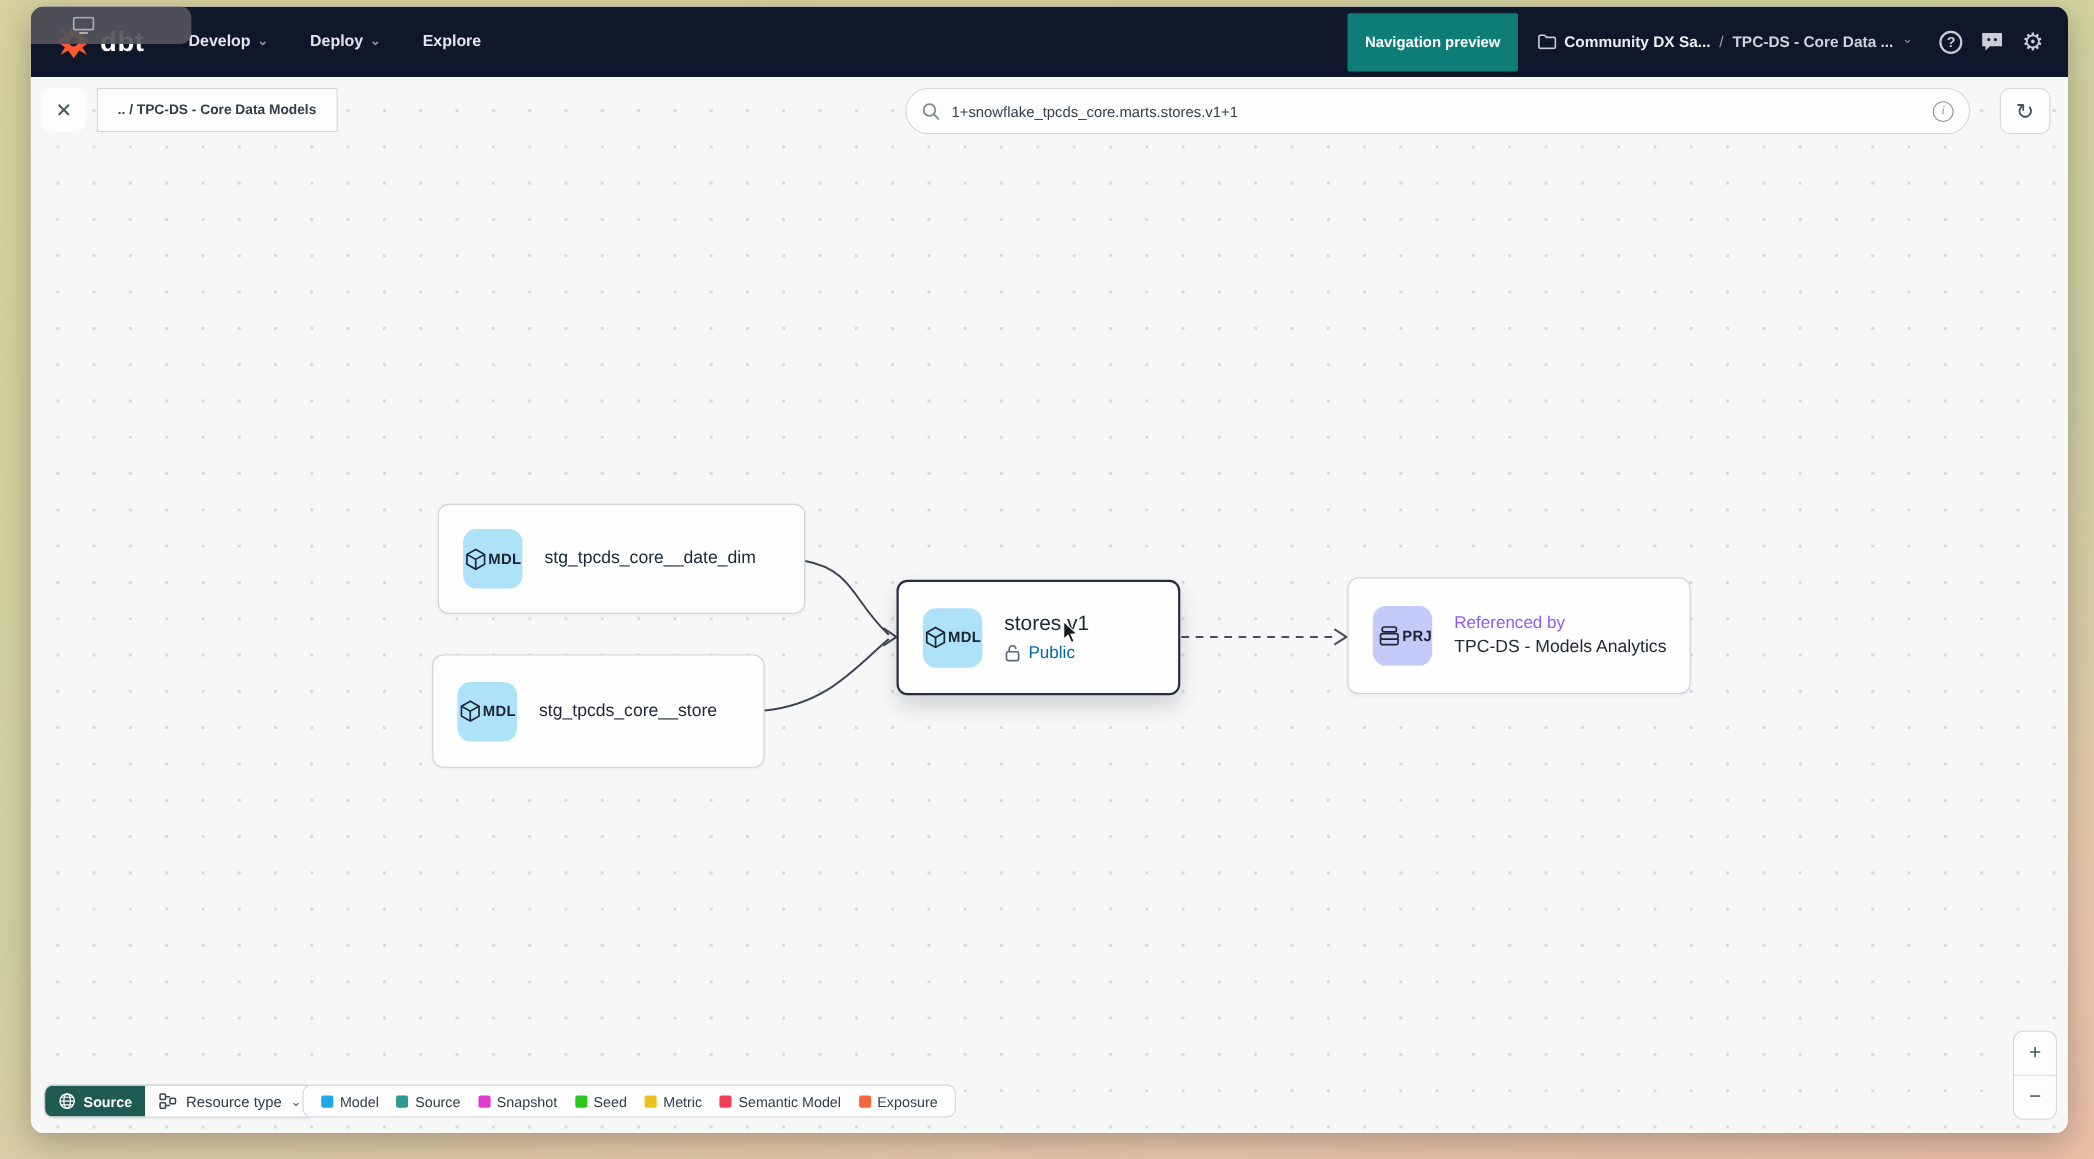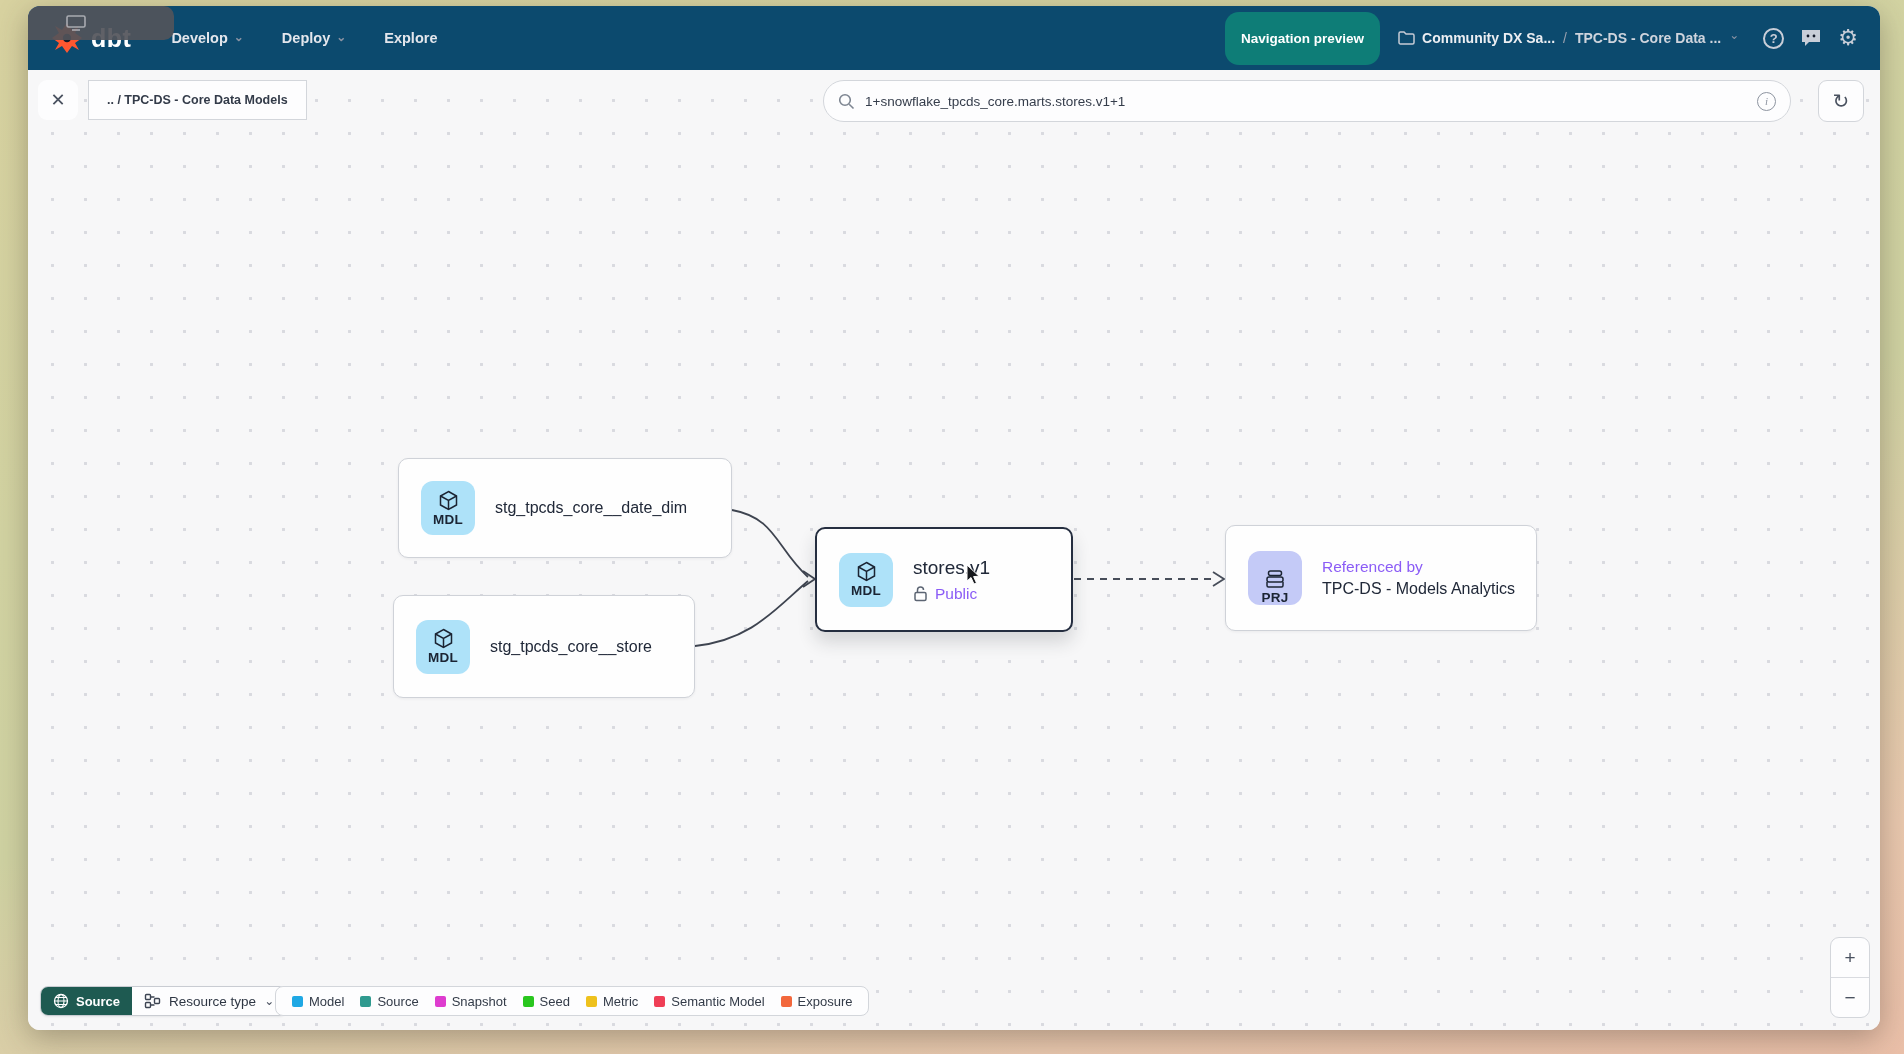--- a/index.html
+++ b/index.html
@@ -10,32 +10,32 @@
     position:relative;
   }
   .window {
     position:absolute; left:28px; top:6px; width:1852px; height:1024px;
     background:#f7f7f8; border-radius:12px; overflow:hidden;
     box-shadow:0 8px 30px rgba(60,50,40,.35);
   }
   
   .navbar {
     position:absolute; left:0; top:0; right:0; height:64px;
-    background:#0c4a6e; display:flex; align-items:center; padding:0 22px;
+    background:#0f172a; display:flex; align-items:center; padding:0 22px;
   }
   .brand { display:flex; align-items:center; gap:7px; margin-right:40px; }
   .brand-logo { width:34px; height:34px; }
   .brand-name { color:#fff; font-size:25px; font-weight:bold; letter-spacing:.5px; }
   .nav-menu { display:flex; align-items:center; gap:38px; }
   .nav-item { color:#e3e6ec; font-size:14.5px; font-weight:bold; display:flex; align-items:center; gap:6px; cursor:pointer; }
   .nav-chev { color:#8b93a3; font-size:12px; line-height:1; transform:translateY(-1px); }
   .nav-right { margin-left:auto; display:flex; align-items:center; gap:18px; }
   .preview-badge {
     background:#0e7d77; color:#fff; font-size:13.5px; font-weight:bold;
-    padding:19px 16px; border-radius:14px;
+    padding:19px 16px; border-radius:2px;
   }
   .breadcrumb { display:flex; align-items:flex-start; gap:8px; color:#c7ccd6; font-size:14px; }
   .crumb-account { color:#eceef2; font-weight:bold; display:flex; align-items:center; gap:7px; }
   .crumb-sep { color:#9aa1af; }
   .crumb-project { color:#cfd4dd; font-weight:bold; }
   .nav-icons { display:flex; align-items:center; gap:16px; margin-left:6px; }
   .nav-ico { color:#c9ced8; font-size:19px; display:flex; align-items:center; cursor:pointer; }
   .help-circle {
     width:21px; height:21px; border:2px solid #c9ced8; border-radius:50%;
     display:flex; align-items:center; justify-content:center;
@@ -85,27 +85,27 @@
   
   .edges { position:absolute; left:0; top:0; width:100%; height:100%; pointer-events:none; }
   .node {
     position:absolute; background:#fefefe; border:1px solid #cfd2d8; border-radius:10px;
     display:flex; align-items:center; padding:0 22px; gap:20px; cursor:pointer;
     box-shadow:0 1px 3px rgba(30,35,45,.06);
   }
   .node.selected { border:2px solid #252e40; box-shadow:0 10px 18px rgba(30,35,45,.16); }
   .res-badge {
     width:54px; height:54px; border-radius:12px; flex:none;
-    display:flex; flex-direction:column; align-items:center; justify-content:center; gap:1px;
+    display:flex; flex-direction:row; align-items:center; justify-content:center; gap:1px;
   }
   .res-badge .badge-label { font-size:13.5px; font-weight:bold; color:#1b2433; letter-spacing:.3px; }
   .badge-mdl { background:#aee2f9; }
   .badge-prj { background:#c4caf7;justify-content:flex-end; }
   .node-label { font-size:16px; color:#202838; font-weight:500; white-space:nowrap; }
-  .node-sub { display:flex; align-items:center; gap:7px; margin-top:6px; color:#8b5cf6; font-size:15.5px; }
+  .node-sub { display:flex; align-items:center; gap:7px; margin-top:6px; color:#0369a1; font-size:15.5px; }
   .node-caption { font-size:15.5px; color:#8b5cf6; margin-bottom:4px; }
   
   .lenses-group {
     position:absolute; left:12px; bottom:14px; height:30px; display:flex;
     border-radius:8px; overflow:hidden; border:1px solid #c9ccd2;
     box-shadow:0 1px 2px rgba(30,35,45,.08);
   }
   .lenses-btn {
     background:#1e5a51; color:#fff; font-size:13px; font-weight:bold;
     display:flex; align-items:center; gap:7px; padding:0 12px; cursor:pointer;

